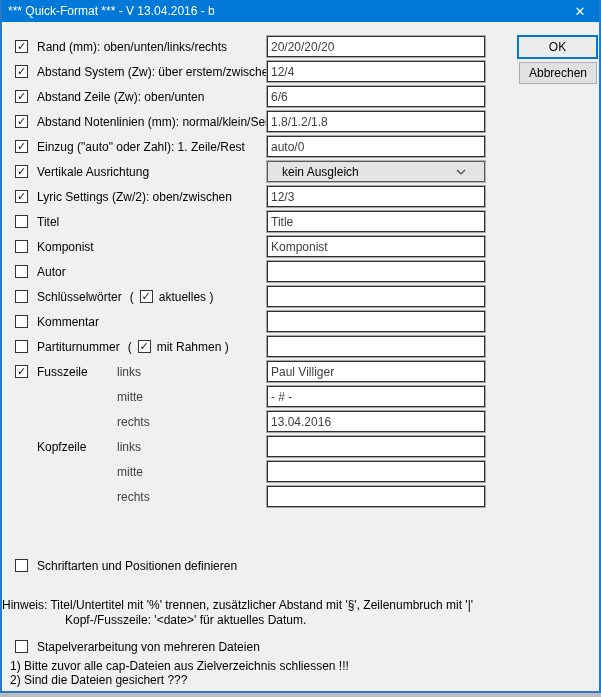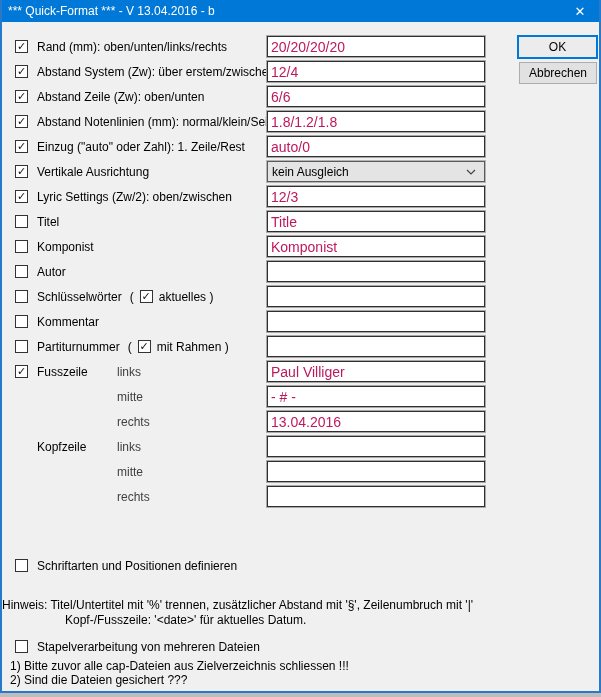--- a/index.html
+++ b/index.html
@@ -11,24 +11,24 @@
   .closebtn { position:absolute; right:0; top:0; width:42px; height:22px; display:flex; align-items:center; justify-content:center; color:#ffffff; font-size:13px; cursor:default; }
   .row { position:absolute; left:0; width:597px; height:21px; }
   .cb { position:absolute; left:13px; top:4px; width:13px; height:13px; background:#ffffff; border:1px solid #333333; display:flex; align-items:center; justify-content:center; }
   .cb i { font-style:normal; font-size:11px; line-height:1; color:#111111; margin-top:-1px; }
   .cb.inline { position:static; flex:none; margin:0 6px; }
   .lbl { position:absolute; left:35px; top:4px; font-size:12px; color:#000000; white-space:nowrap; }
   .lblgrp { position:absolute; left:35px; top:0; height:21px; display:flex; align-items:center; font-size:12px; color:#000000; white-space:nowrap; }
   .sub { position:absolute; left:115px; top:4px; font-size:12px; color:#404040; }
   .tb { position:absolute; left:265px; top:0; width:218px; height:21px;
         border:1px solid #2f2f2f; box-shadow:0 0 0 1px #a8a8a8; background:#ffffff;
-        font-family:"Liberation Sans", sans-serif; font-size:14px; padding:1px 3px; color:#be185d; }
+        font-family:"Liberation Sans", sans-serif; font-size:12px; padding:1px 3px; color:#404040; }
   .dd { position:absolute; left:265px; top:0; width:218px; height:21px;
         border:1px solid #5a5a5a; box-shadow:0 0 0 1px #b5b5b5; background:#e4e4e4;
-        display:flex; align-items:center; font-size:12px; color:#000000; padding:0 4px; }
+        display:flex; align-items:center; font-size:12px; color:#000000; padding:0 14px; }
   .dd .ddv { flex:1; }
   .dd svg { margin-right:4px; }
   .btn { position:absolute; font-family:"Liberation Sans", sans-serif; font-size:12px; color:#000000; cursor:default; }
   .btn.ok { left:515px; top:35px; width:81px; height:24px; background:#ececec; border:2px solid #0078d7; }
   .btn.cancel { left:517px; top:62px; width:78px; height:22px; background:#e1e1e1; border:1px solid #adadad; }
   .txt { position:absolute; font-size:12px; color:#000000; white-space:nowrap; }
 </style>
 </head>
 <body>
 

